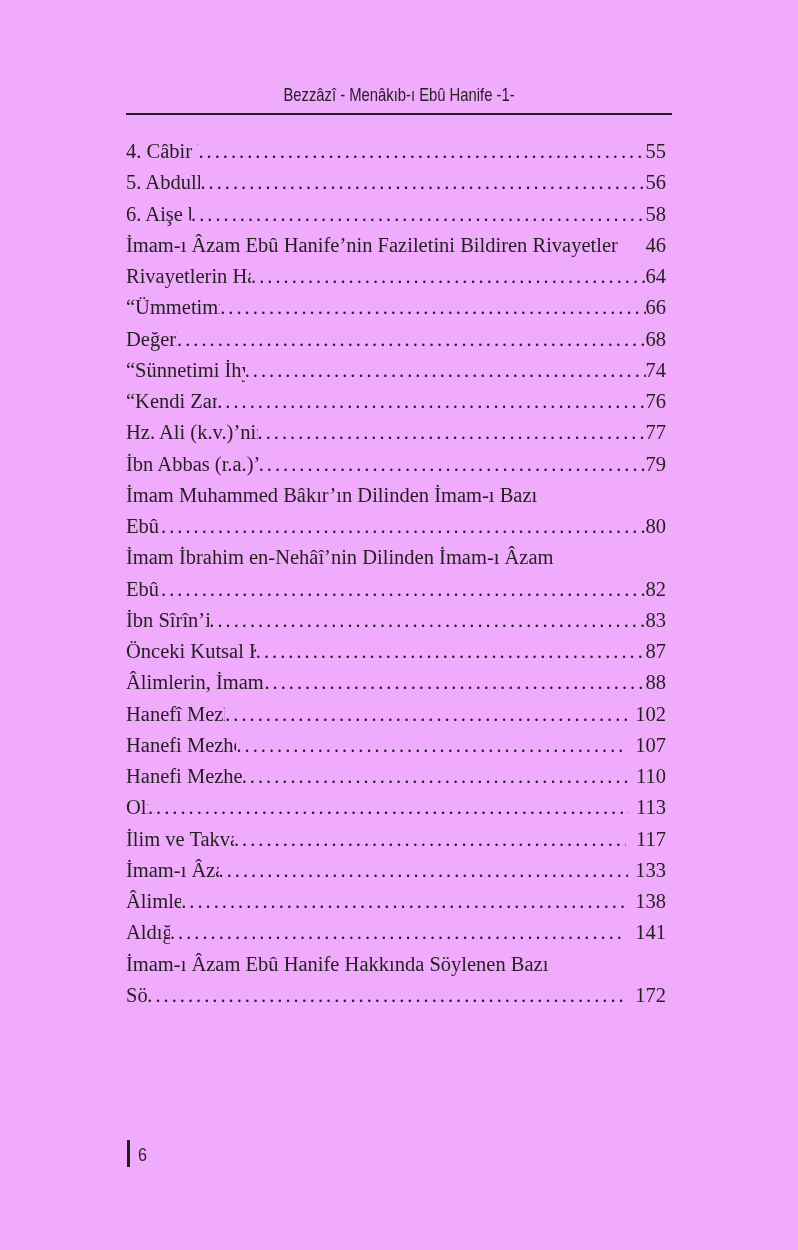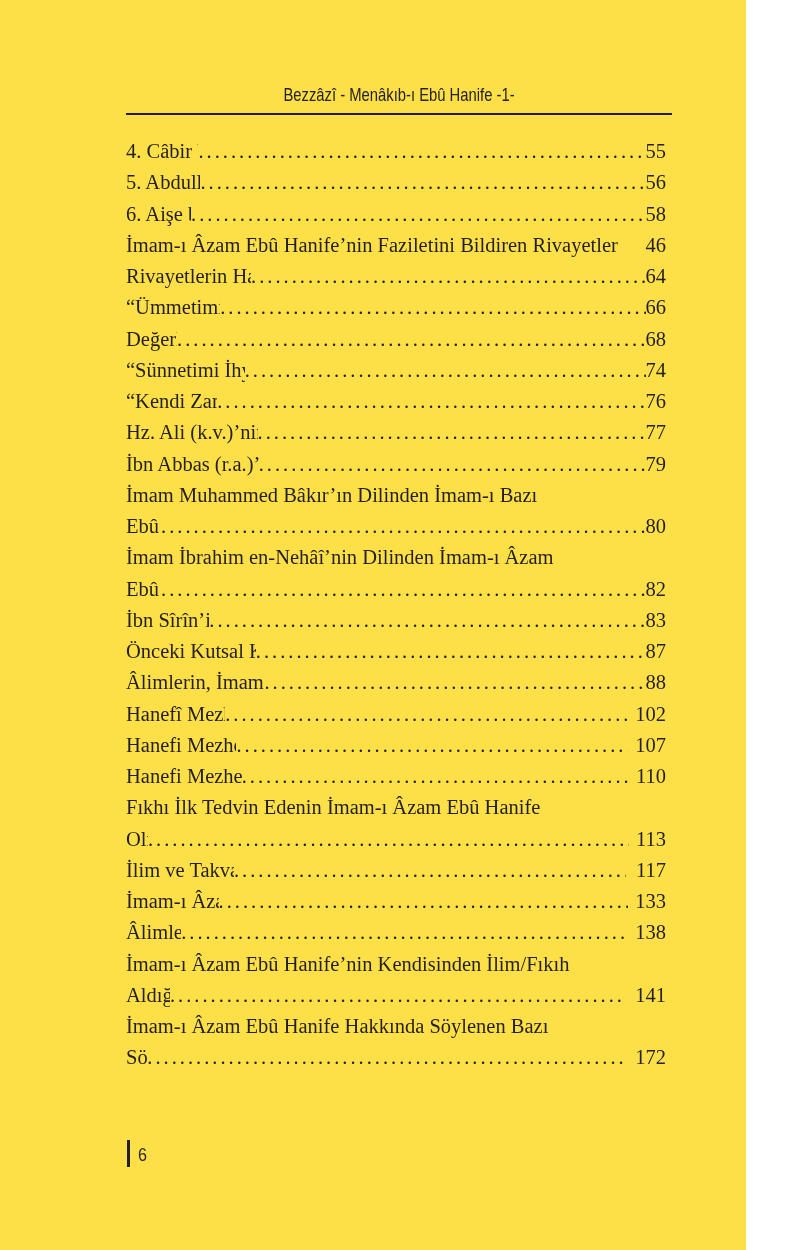--- a/index.html
+++ b/index.html
@@ -1,24 +1,23 @@
 <!DOCTYPE html>
 <html><head>
 <meta charset="utf-8">
 <style>
   html, body { margin: 0; padding: 0; background: #ffffff; }
   .page {
     position: relative;
-    width: 736px;
+    width: 798px;
     height: 1250px;
-    background: #fde047;
+    background: #f0abfc;
     overflow: hidden;
     font-family: "Liberation Serif", serif;
     color: #231f20;
-    padding-left: 10px;
   }
   .running-header {
     position: absolute;
     top: 84px;
     left: 126px;
     width: 546px;
     text-align: center;
     font-family: "Liberation Sans", sans-serif;
     font-size: 18.5px;
     line-height: 22px;
@@ -197,46 +196,38 @@
         <span class="toc-text">Hanefi Mezhebinin Şûrâ Esasına Dayanması</span>
         <span class="toc-leader dots"></span>
         <span class="toc-page" style="margin-left: 7px;">107</span>
       </div>
       <div class="toc-row">
         <span class="toc-text">Hanefi Mezhebinin En Kadim Mezhep Olması </span>
         <span class="toc-leader dots"></span>
         <span class="toc-page" style="margin-left: 7px;">110</span>
       </div>
       <div class="toc-row">
-        <span class="toc-text">Fıkhı İlk Tedvin Edenin İmam-ı Âzam Ebû Hanife</span>
-        <span class="toc-leader"></span>
-      </div>
-      <div class="toc-row">
         <span class="toc-text">Olması</span>
         <span class="toc-leader dots"></span>
         <span class="toc-page" style="margin-left: 7px;">113</span>
       </div>
       <div class="toc-row">
         <span class="toc-text">İlim ve Takvanın, Nesebten Önce Gelmesi  </span>
         <span class="toc-leader dots"></span>
         <span class="toc-page" style="margin-left: 10px;">117</span>
       </div>
       <div class="toc-row">
         <span class="toc-text">İmam-ı Âzam Ebû Hanife’nin Soyu</span>
         <span class="toc-leader dots"></span>
         <span class="toc-page" style="margin-left: 7px;">133</span>
       </div>
       <div class="toc-row">
         <span class="toc-text">Âlimlerin Çokluğu </span>
         <span class="toc-leader dots"></span>
         <span class="toc-page" style="margin-left: 7px;">138</span>
-      </div>
-      <div class="toc-row">
-        <span class="toc-text">İmam-ı Âzam Ebû Hanife’nin Kendisinden İlim/Fıkıh</span>
-        <span class="toc-leader"></span>
       </div>
       <div class="toc-row">
         <span class="toc-text">Aldığı Âlimler </span>
         <span class="toc-leader dots"></span>
         <span class="toc-page" style="margin-left: 14px; font-family: Liberation Serif, serif;">141</span>
       </div>
       <div class="toc-row">
         <span class="toc-text">İmam-ı Âzam Ebû Hanife Hakkında Söylenen Bazı</span>
         <span class="toc-leader"></span>
       </div>

